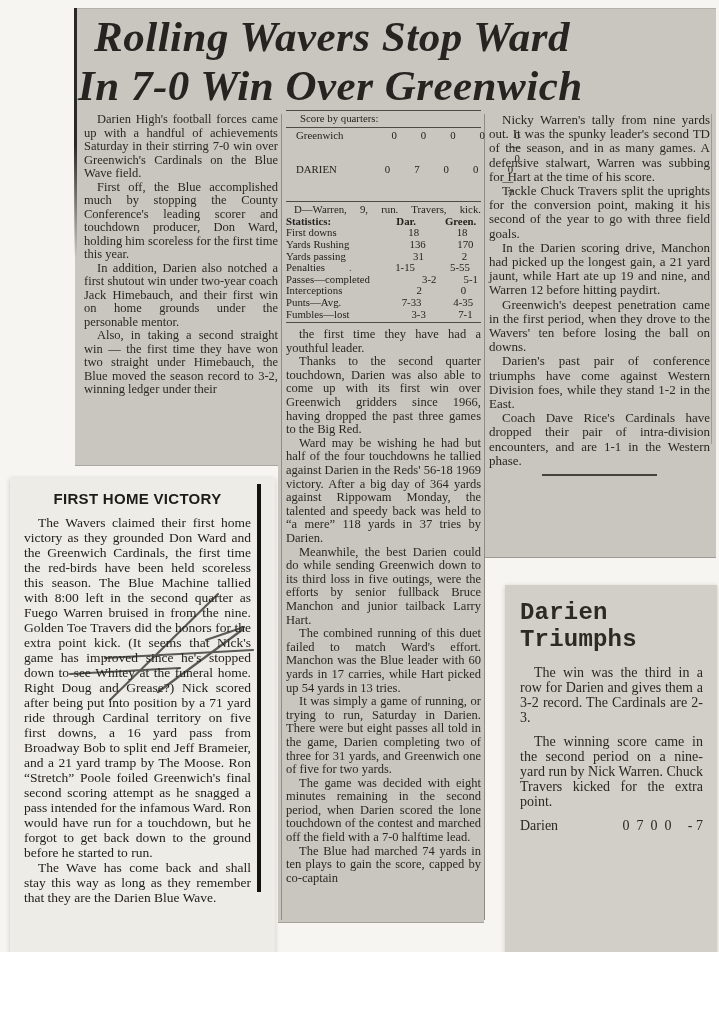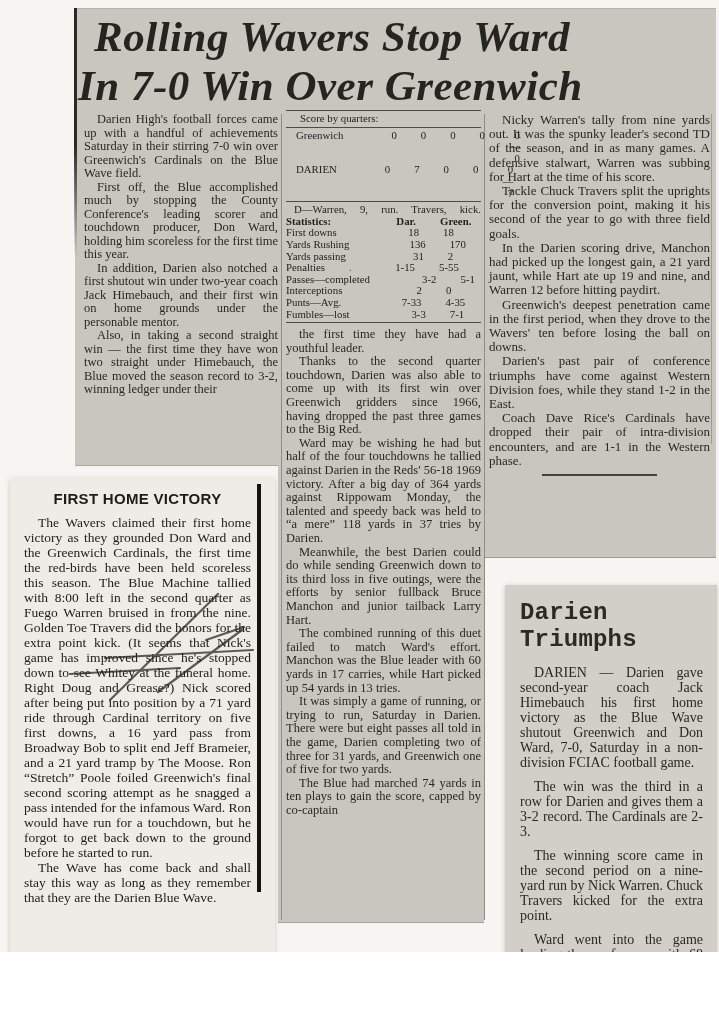--- a/index.html
+++ b/index.html
@@ -37,21 +37,21 @@
   .q-row, .s-row, .s-head { display:flex; align-items:baseline;gap:24px; }
   .q-row .team { padding-left:10px; white-space:nowrap; }
   .dots { flex:1; min-width:0; overflow:hidden; white-space:nowrap; color:#4e4b45; }
   .dots::after { content:". . . . . . . . . . . . . . . . . . . . . . . . ."; letter-spacing:2px; }
   .qv { display:inline-block; width:15px; text-align:center; }
   .qt { display:inline-block; width:28px; text-align:right; }
   .scoring-line { padding-left:8px; text-align:justify; text-align-last:justify; }
   .s-head { font-weight:bold; }
   .s-head .sp { flex:1; }
   .v1 { width:38px; text-align:right; white-space:nowrap; }
-  .v2 { width:42px; text-align:left; white-space:nowrap; }
+  .v2 { width:42px; text-align:center; white-space:nowrap; }
   .s-row .lbl { white-space:nowrap; }
 
   .end-rule { width:115px; margin:6px auto 0; border-top:2px solid #45423c; }
 
   
   #leftclip { position:absolute; left:10px; top:478px; width:265px; height:534px;
     background:#eeece6; box-shadow:0 1px 5px rgba(0,0,0,0.18); }
   #leftclip .inner { position:absolute; left:14px; top:10px; width:227px; color:#23211c; }
   #leftclip h2 { margin:2px 0 8px 0; font-family:"Liberation Sans", sans-serif;
     font-size:15px; letter-spacing:0.3px; text-align:center; color:#1d1c18; }
@@ -182,20 +182,21 @@
       </div>
       <div class="rule"></div>
     </div>
 
     <p>the first time they have had a youthful leader.</p>
     <p>Thanks to the second quarter touchdown, Darien was also able to come up with its first win over Greenwich gridders since 1966, having dropped the past three games to the Big Red.</p>
     <p>Ward may be wishing he had but half of the four touchdowns he tallied against Darien in the Reds' 56-18 1969 victory. After a big day of 364 yards against Rippowam Monday, the talented and speedy back was held to “a mere” 118 yards in 37 tries by Darien.</p>
     <p>Meanwhile, the best Darien could do while sending Greenwich down to its third loss in five outings, were the efforts by senior fullback Bruce Manchon and junior tailback Larry Hart.</p>
     <p>The combined running of this duet failed to match Ward's effort. Manchon was the Blue leader with 60 yards in 17 carries, while Hart picked up 54 yards in 13 tries.</p>
     <p>It was simply a game of running, or trying to run, Saturday in Darien. There were but eight passes all told in the game, Darien completing two of three for 31 yards, and Greenwich one of five for two yards.</p>
+    <p>The game was decided with eight minutes remaining in the second period, when Darien scored the lone touchdown of the contest and marched off the field with a 7-0 halftime lead.</p>
     <p>The Blue had marched 74 yards in ten plays to gain the score, capped by co-captain</p>
   </div>
 
   <div id="col3" class="colText">
     <p>Nicky Warren's tally from nine yards out. It was the spunky leader's second TD of the season, and in as many games. A defensive stalwart, Warren was subbing for Hart at the time of his score.</p>
     <p>Tackle Chuck Travers split the uprights for the conversion point, making it his second of the year to go with three field goals.</p>
     <p>In the Darien scoring drive, Manchon had picked up the longest gain, a 21 yard jaunt, while Hart ate up 19 and nine, and Warren 12 before hitting paydirt.</p>
     <p>Greenwich's deepest penetration came in the first period, when they drove to the Wavers' ten before losing the ball on downs.</p>
     <p>Darien's past pair of conference triumphs have come against Western Division foes, while they stand 1-2 in the East.</p>
     <p>Coach Dave Rice's Cardinals have dropped their pair of intra-division encounters, and are 1-1 in the Western phase.</p>
@@ -216,24 +217,22 @@
         <path d="M208,116 L100,222"></path>
         <path d="M232,152 L148,214"></path>
         <path d="M196,162 L234,149"></path>
       </g>
     </svg>
   </div>
 
   <div id="rightclip">
     <div class="inner">
       <h2>Darien Triumphs</h2>
-      <p>DARIEN — Darien gave second-year coach Jack Himebauch his first home victory as the Blue Wave shutout Greenwich and Don Ward, 7-0, Saturday in a non-division FCIAC football game.</p>
       <p>The win was the third in a row for Darien and gives them a 3-2 record. The Cardinals are 2-3.</p>
       <p>The winning score came in the second period on a nine-yard run by Nick Warren. Chuck Travers kicked for the extra point.</p>
-      <p>Ward went into the game leading the conference with 68 points. He had tied a FCIAC record with his six touchdowns against Rippowam on Monday.</p>
 
       <div class="rs-row">
         <span class="team">Darien</span>
         <span class="sp"></span>
         <span class="rq">0</span>
         <span class="rq">7</span>
         <span class="rq">0</span>
         <span class="rq">0</span>
         <span class="rt">- 7</span>
       </div>

